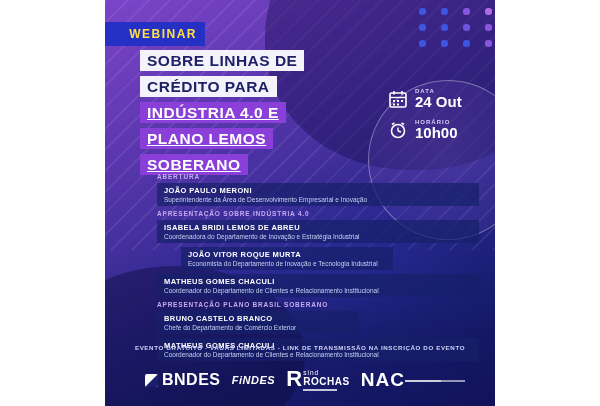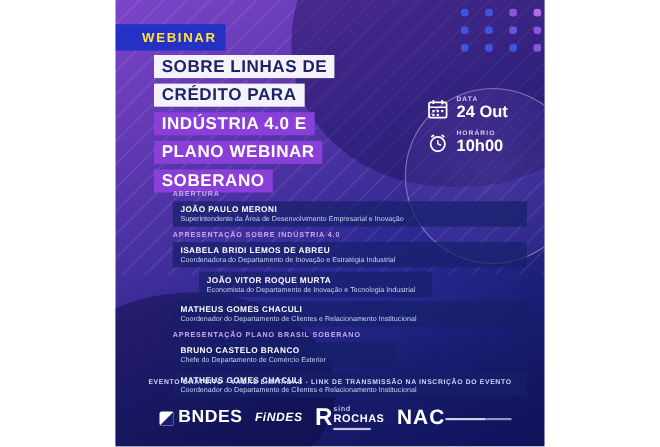--- a/index.html
+++ b/index.html
@@ -27,21 +27,21 @@
   
   .badge{position:absolute;left:0;top:22px;width:100px;height:24px;background:#2531c4;
     display:flex;align-items:center;justify-content:flex-end;padding-right:8px;box-sizing:border-box;}
   .badge span{color:#fde047;font-weight:bold;font-size:12px;letter-spacing:1.5px;}
 
   
   .title{position:absolute;left:35px;top:50px;}
   .tline{display:table;font-weight:bold;font-size:15.5px;letter-spacing:0.5px;
     padding:2px 7px;margin-bottom:5px;line-height:1.1;}
   .tline.white{background:#f4f3fb;color:#1f2166;}
-  .tline.purple{background:#8a3fd8;color:#ffffff;}
+  .tline.purple{background:#8a3fd8;color:#ffffff;text-decoration:underline;}
 
   
   .sched-circle{position:absolute;left:263px;top:80px;width:158px;height:158px;border-radius:50%;
     border:1.5px solid rgba(255,255,255,0.35);background:radial-gradient(circle,rgba(160,115,230,0.20),rgba(120,80,200,0.08));}
   .sched{position:absolute;left:283px;top:88px;width:110px;}
   .sched-row{display:flex;align-items:center;margin-bottom:9px;}
   .sched-ico{width:20px;height:20px;margin-right:7px;flex:0 0 auto;}
   .sched-text .slabel{font-size:6px;letter-spacing:1px;color:#d9cdf5;font-weight:bold;}
   .sched-text .sval{font-size:15px;font-weight:bold;color:#ffffff;line-height:1.05;}
 
@@ -103,21 +103,21 @@
     </div>
 
     <div class="badge">
       <span>WEBINAR</span>
     </div>
 
     <div class="title">
       <div class="tline white">SOBRE LINHAS DE</div>
       <div class="tline white">CRÉDITO PARA</div>
       <div class="tline purple">INDÚSTRIA 4.0 E</div>
-      <div class="tline purple">PLANO WEBINAR</div>
+      <div class="tline purple">PLANO LEMOS</div>
       <div class="tline purple">SOBERANO</div>
     </div>
 
     <div class="sched-circle"></div>
     <div class="sched">
       <div class="sched-row">
         <span class="sched-ico">
           <svg width="20" height="20" viewBox="0 0 20 20">
             <rect x="2" y="4" width="16" height="14" rx="1.5" fill="none" stroke="#ffffff" stroke-width="1.6"></rect>
             <line x1="2" y1="8.5" x2="18" y2="8.5" stroke="#ffffff" stroke-width="1.4"></line>

